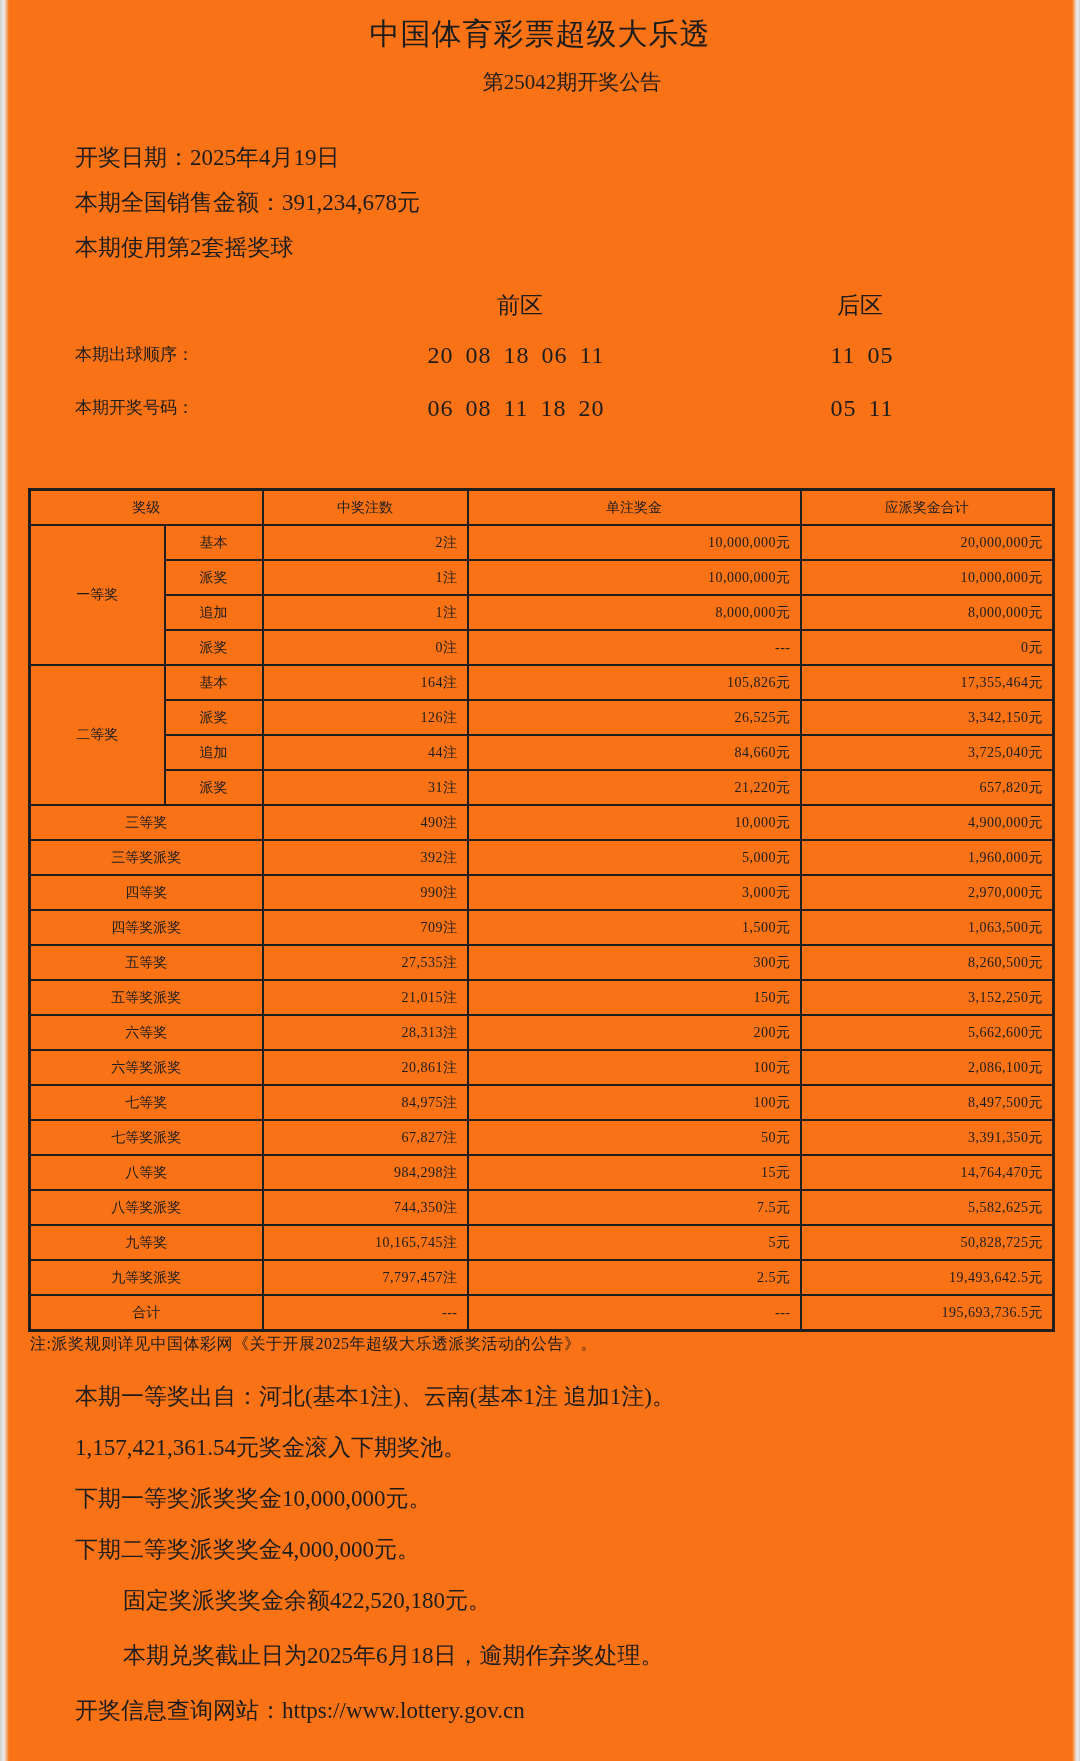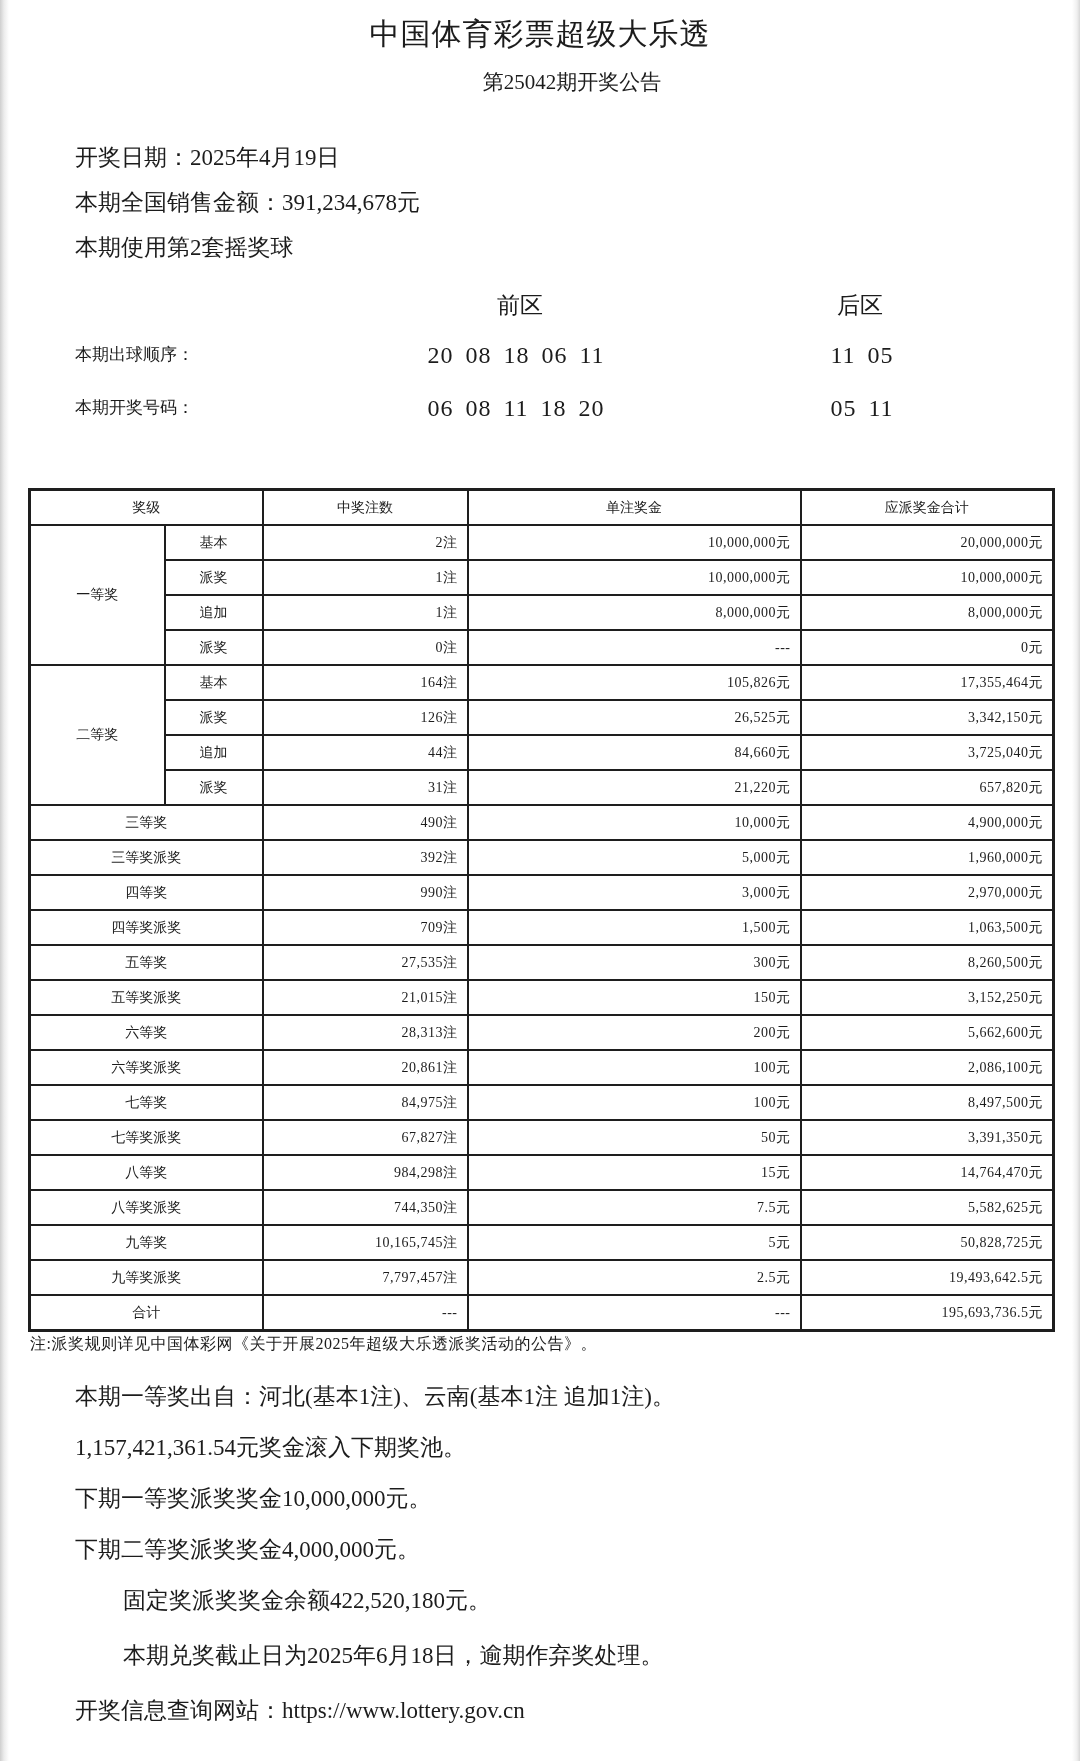--- a/index.html
+++ b/index.html
@@ -1,20 +1,20 @@
 <!DOCTYPE html>
 <html><head>
 <meta charset="utf-8">
 <style>
   html,body { margin:0; padding:0; background:#e9e9e9; }
   .page {
     position:relative;
     width:1080px; height:1761px;
     margin:0 auto;
-    background:#ffffff;
+    background:#f97316;
     font-family:"Liberation Serif","DejaVu Serif",serif;
     color:#1c1c1c;
     overflow:hidden;
   }
   .edge-left {
     position:absolute; left:0; top:0; width:9px; height:100%;
     background:linear-gradient(to right,#cfcfcf 0px,#ececec 4px,rgba(255,255,255,0) 9px);
   }
   .edge-right {
     position:absolute; right:0; top:0; width:8px; height:100%;

